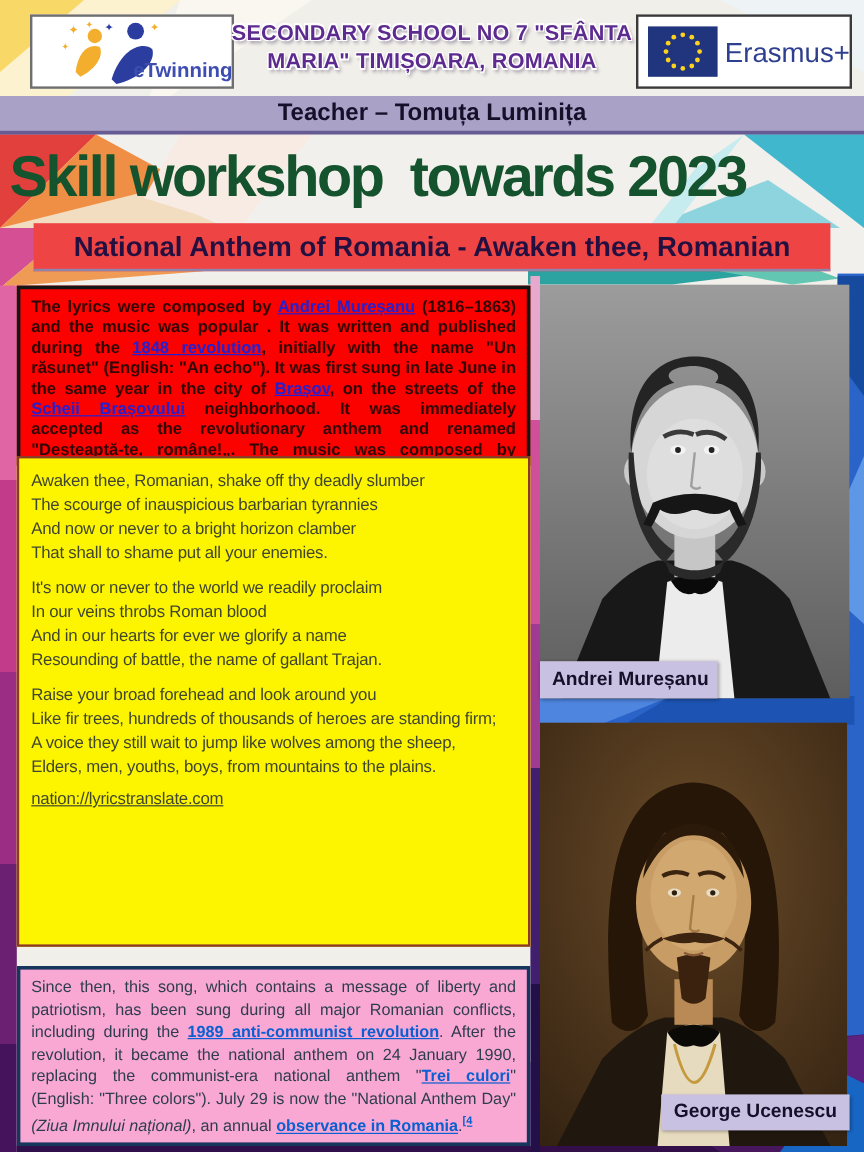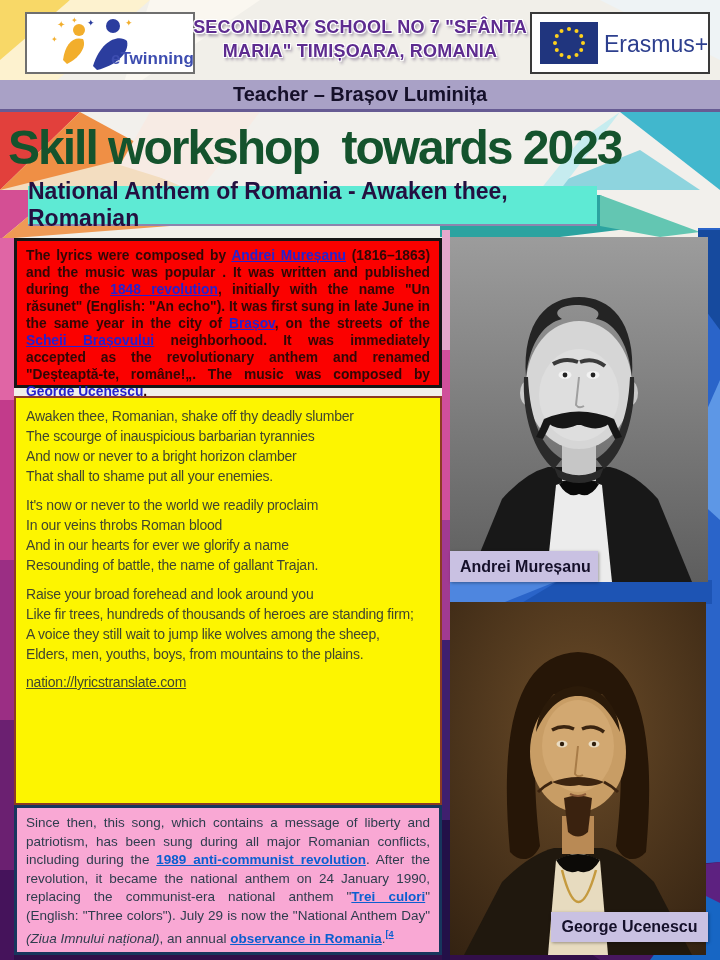--- a/index.html
+++ b/index.html
@@ -13,32 +13,32 @@
   #etwinning-box{left:25px;top:12px;width:170px;height:62px;}
   #erasmus-box{left:530px;top:12px;width:180px;height:62px;border-color:#3a3a3a;}
   #school-name{left:193px;top:15px;width:334px;text-align:center;color:#5d2b8f;
     font-weight:bold;font-size:18px;line-height:24px;letter-spacing:.2px;
     text-shadow:1px 1px 0 #fff,-1px -1px 0 #fff,1px -1px 0 #fff,-1px 1px 0 #fff,2px 3px 3px rgba(40,20,70,.45);}
   #teacher-band{left:0;top:80px;width:720px;height:32px;background:#a9a1c6;
     border-bottom:3px solid #675b93;color:#15102a;font-weight:bold;font-size:20px;
     display:flex;align-items:center;justify-content:center;}
   #main-title{left:0;top:112px;width:720px;height:74px;color:#14532d;font-weight:bold;
     font-size:48px;letter-spacing:-2px;line-height:72px;padding-left:8px;white-space:pre;}
-  #subtitle-band{left:28px;top:186px;width:569px;height:40px;background:#5eead4;
+  #subtitle-band{left:28px;top:186px;width:664px;height:40px;background:#ef4444;
     border-bottom:2px solid #8d84ae;color:#241040;font-weight:bold;font-size:23px;
     display:flex;align-items:center;justify-content:center;}
 
   
   #history-box{left:14px;top:238px;width:428px;height:150px;background:#fb0100;
     border:3px solid #151515;padding:6px 9px;}
   #history-box .rich{font-size:13.8px;font-weight:bold;color:#310705;line-height:17px;text-align:justify;}
   #history-box a{color:#2521d0;}
   a{text-decoration:underline;cursor:pointer;}
 
-  #lyrics-box{left:14px;top:396px;width:428px;height:409px;background:#fdf500;
+  #lyrics-box{left:14px;top:380px;width:428px;height:409px;background:#fdf500;
     border:2px solid #8c3a23;padding:8px 10px;}
   .stanza{font-size:14px;color:#41462f;line-height:20px;white-space:pre-line;
     margin:0 0 9px 0;letter-spacing:-.2px;}
   #lyrics-source{display:inline-block;font-size:14px;color:#41462f;letter-spacing:-.2px;}
 
   #legacy-box{left:14px;top:805px;width:428px;height:150px;background:#f9a8d4;
     border:3px solid #17365d;padding:6px 9px;}
   #legacy-box .rich{font-size:13.5px;color:#2e3d4e;line-height:18.5px;text-align:justify;}
   #legacy-box a{color:#0b5fd0;font-weight:bold;}
   .italic{font-style:italic;}
@@ -142,21 +142,21 @@
           <circle cx="29.5" cy="17" r="2"></circle>
         <circle cx="37" cy="15" r="2"></circle>
           <circle cx="44.5" cy="17" r="2"></circle>
           <circle cx="49.2" cy="22" r="2"></circle>
       </g>
       <text x="72" y="38" font-size="23" fill="#2d3f8e">Erasmus+</text>
     </svg>
   </div>
 
   <div class="layer" id="teacher-band">
-    <span>Teacher – Brașov Luminița</span>
+    <span>Teacher – Tomuța Luminița</span>
   </div>
 
   <div class="layer" id="main-title">Skill workshop  towards 2023</div>
 
   <div class="layer" id="subtitle-band">
     <span>National Anthem of Romania - Awaken thee, Romanian</span>
   </div>
 
   <div class="layer" id="history-box">
     <div class="rich"><span>The lyrics were composed by </span><a class="link">Andrei Mureșanu</a><span> (1816–1863) and the music was popular . It was written and published during the </span><a class="link">1848 revolution</a><span>, initially with the name "Un răsunet" (English: "An echo"). It was first sung in late June in the same year in the city of </span><a class="link">Brașov</a><span>, on the streets of the </span><a class="link">Scheii Brașovului</a><span> neighborhood. It was immediately accepted as the revolutionary anthem and renamed "Deșteaptă-te, române!„. The music was composed by </span><a class="link">George Ucenescu</a><span>.</span></div>

